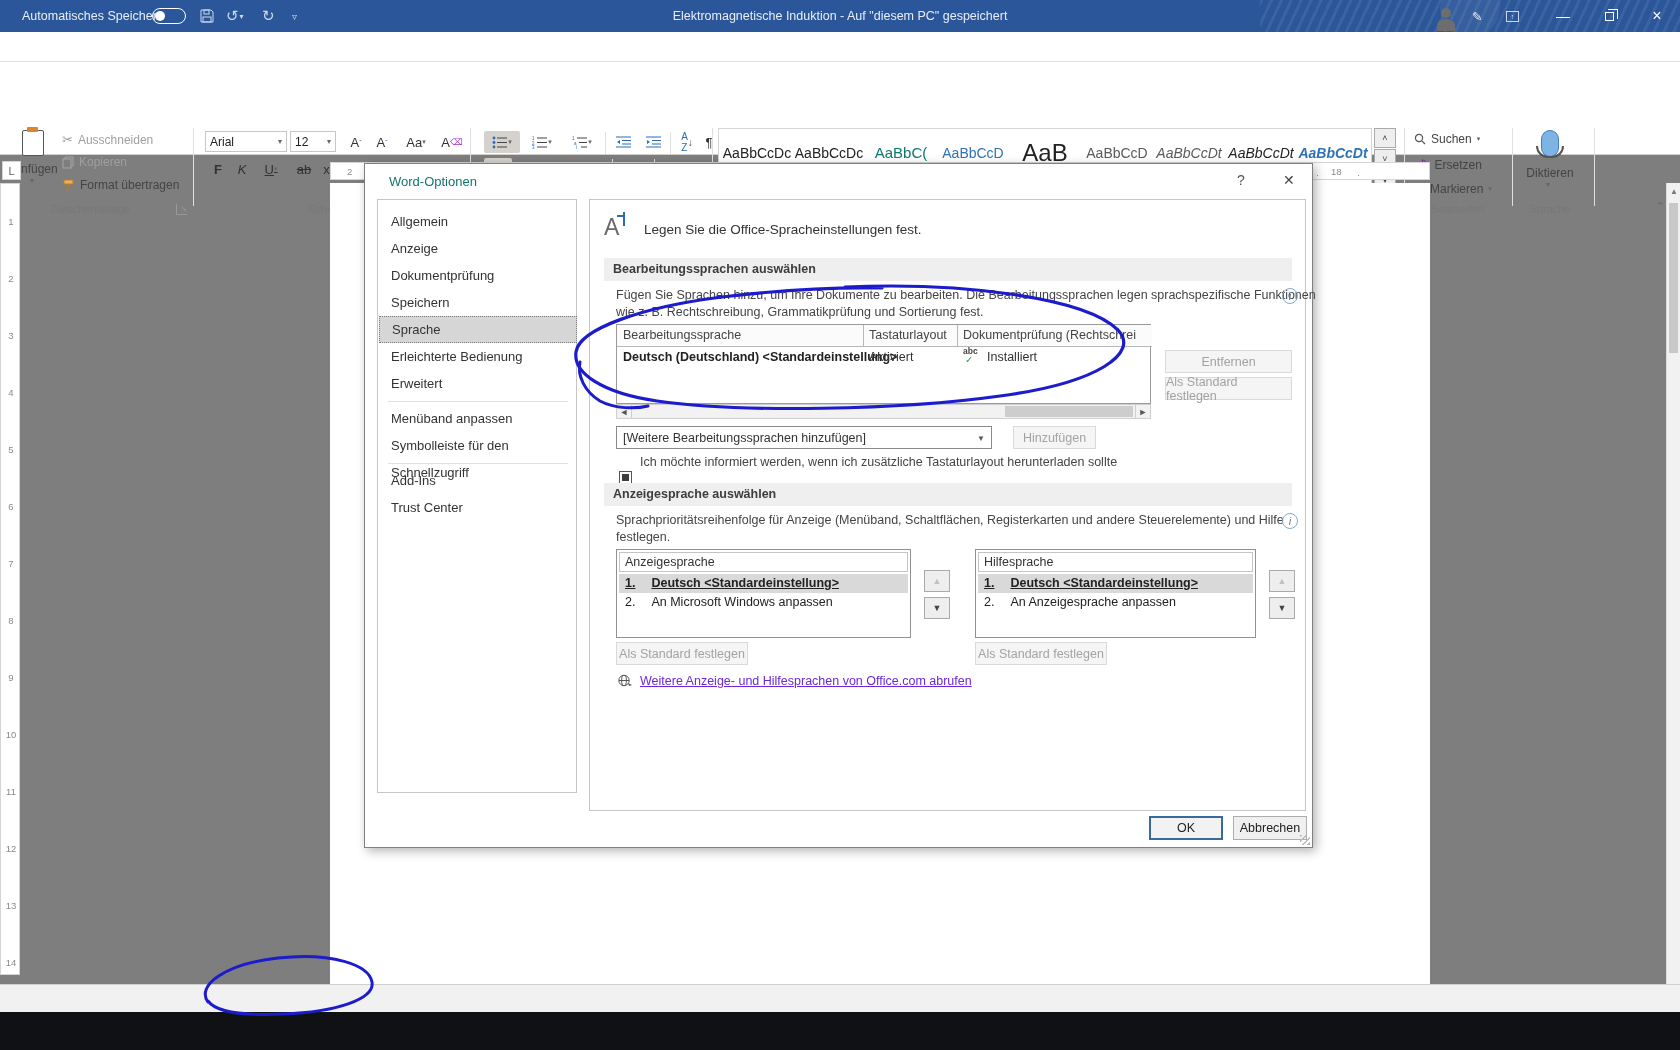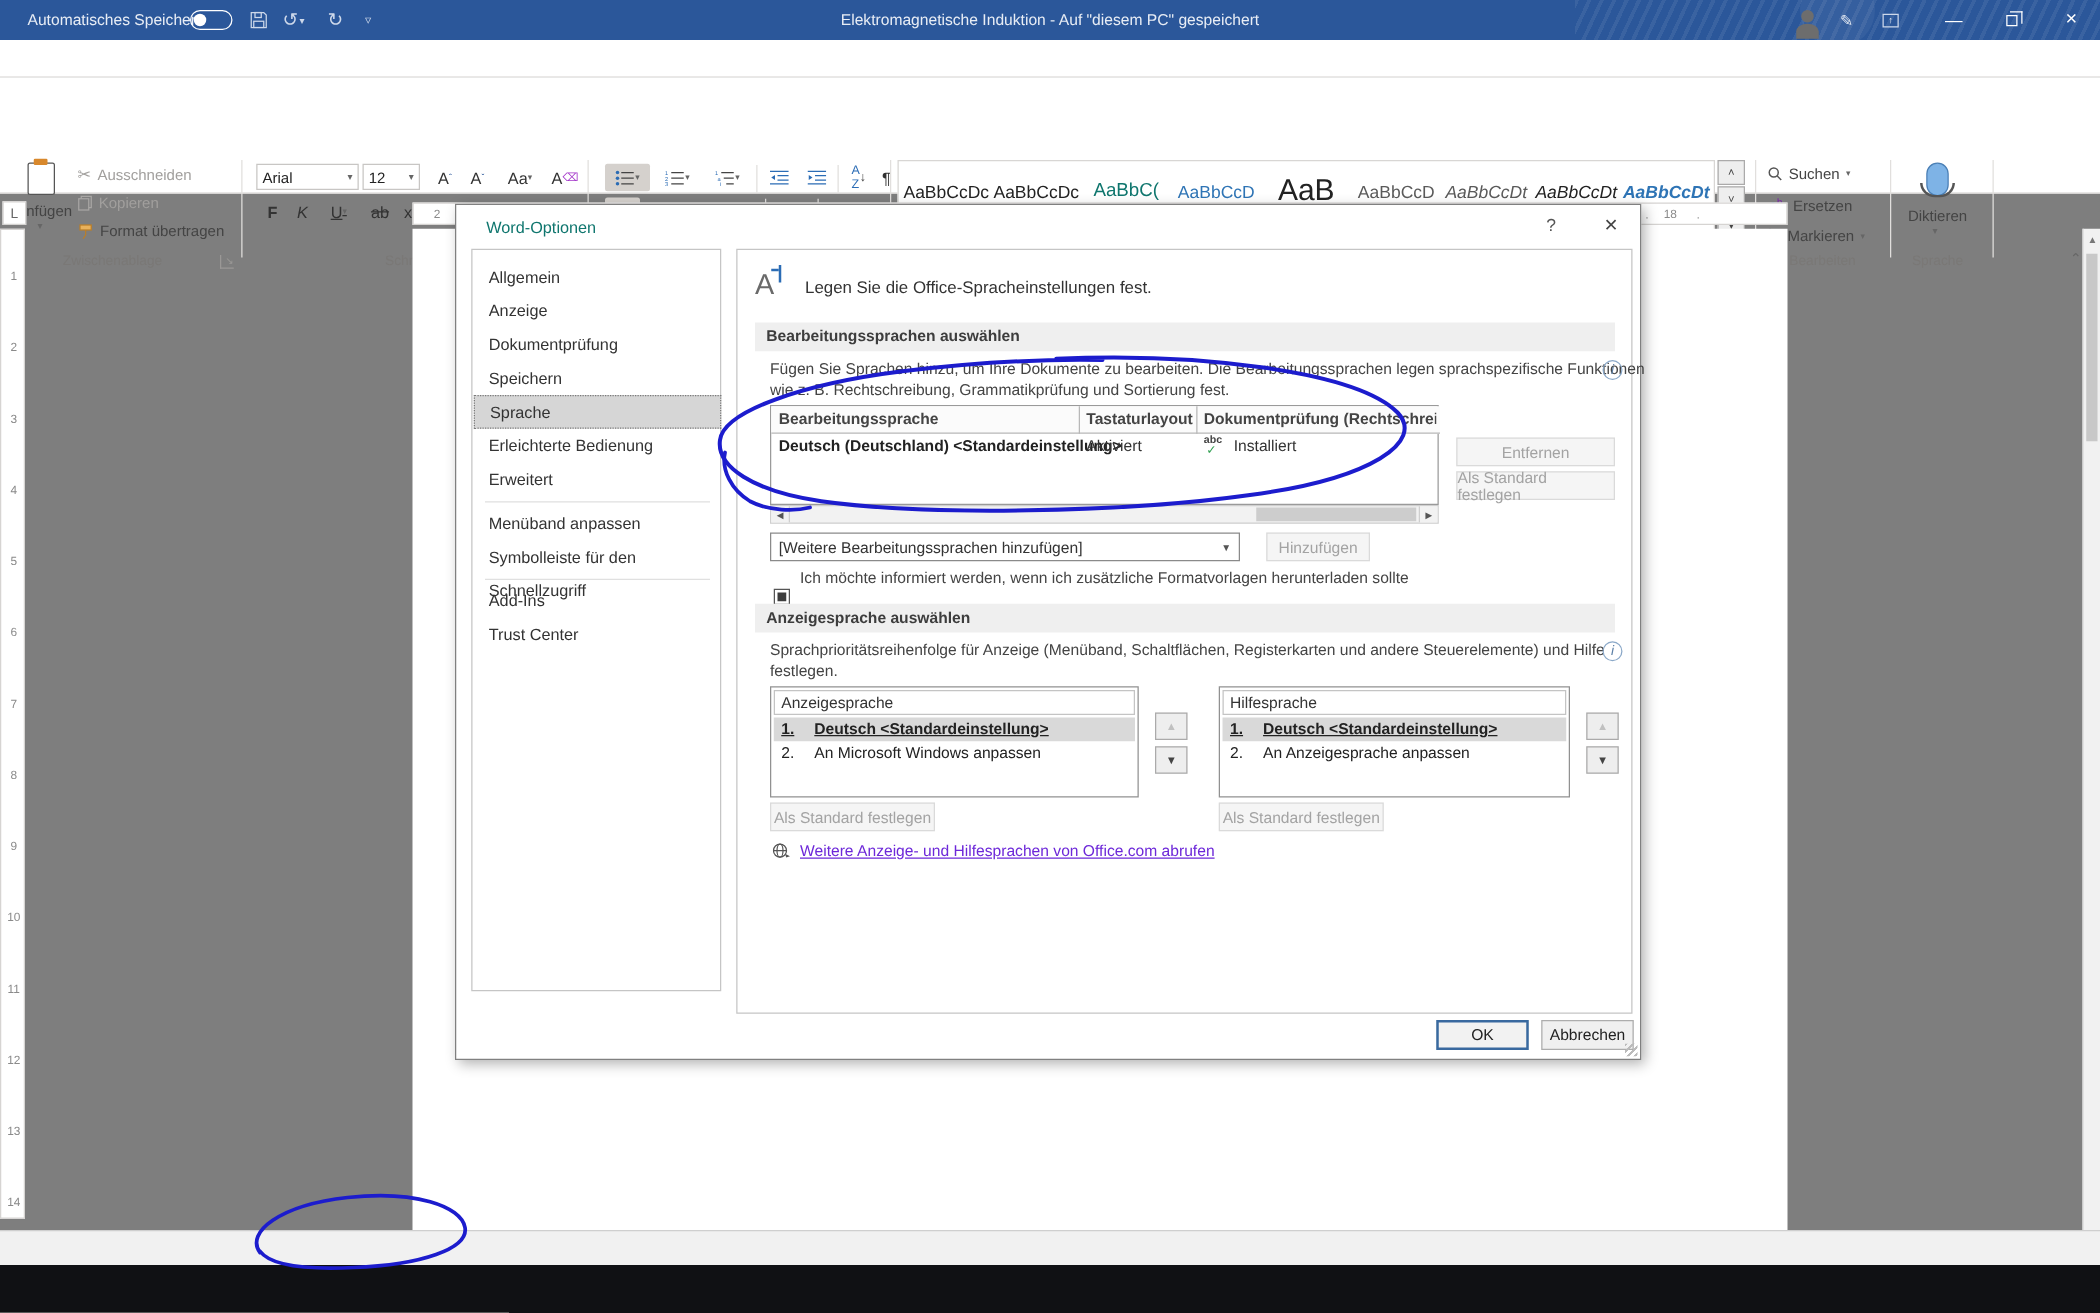--- a/index.html
+++ b/index.html
@@ -446,21 +446,21 @@
         <span class="ab" style="left:13px;top:5px;width:6px;height:2px;background:#2b6cb5;"></span>
       </div>
       <div class="ab txt" style="left:54px;top:22px;font-size:13.5px;color:#333;">Legen Sie die Office-Spracheinstellungen fest.</div>
 
       <div class="secbar ab" style="left:14px;top:58px;width:688px;">Bearbeitungssprachen auswählen</div>
       <div class="body-txt ab txt" style="left:26px;top:88px;">Fügen Sie Sprachen hinzu, um Ihre Dokumente zu bearbeiten. Die Bearbeitungssprachen legen sprachspezifische Funktionen</div>
       <div class="body-txt ab txt" style="left:26px;top:105px;">wie z. B. Rechtschreibung, Grammatikprüfung und Sortierung fest.</div>
       <div class="ibtn ab" style="left:692px;top:88px;">i</div>
 
       <div class="ab" style="left:26px;top:124px;width:535px;height:80px;border:1px solid #9a9a9a;background:#fff;">
-        <div class="ab" style="left:0;top:0;width:535px;height:22px;border-bottom:1px solid #b8b8b8;background:#fbfbfb;font-weight:bold;">
+        <div class="ab" style="left:0;top:0;width:535px;height:22px;border-bottom:1px solid #b8b8b8;background:#fbfbfb;">
           <span class="ab txt" style="left:6px;top:3px;font-size:12.5px;color:#444;">Bearbeitungssprache</span>
           <span class="ab" style="left:246px;top:0;width:1px;height:22px;background:#b8b8b8;"></span>
           <span class="ab txt" style="left:252px;top:3px;font-size:12.5px;color:#444;">Tastaturlayout</span>
           <span class="ab" style="left:340px;top:0;width:1px;height:22px;background:#b8b8b8;"></span>
           <span class="ab txt" style="left:346px;top:3px;font-size:12.5px;color:#444;overflow:hidden;width:186px;">Dokumentprüfung (Rechtschrei</span>
         </div>
         <div class="ab" style="left:0;top:22px;width:535px;height:22px;">
           <span class="ab txt" style="left:6px;top:3px;font-size:12.5px;font-weight:bold;color:#222;">Deutsch (Deutschland) &lt;Standardeinstellung&gt;</span>
           <span class="ab txt" style="left:252px;top:3px;font-size:12.5px;color:#333;">Aktiviert</span>
           <span class="ab" style="left:346px;top:1px;width:18px;height:18px;">
@@ -480,21 +480,21 @@
       <div class="wbtn dis ab" style="left:575px;top:150px;width:127px;height:23px;">Entfernen</div>
       <div class="wbtn dis ab" style="left:575px;top:177px;width:127px;height:23px;">Als Standard festlegen</div>
 
       <div class="ab" style="left:26px;top:226px;width:376px;height:23px;border:1px solid #8a8a8a;background:#fff;">
         <span class="ab txt" style="left:6px;top:4px;font-size:12.5px;color:#333;">[Weitere Bearbeitungssprachen hinzufügen]</span>
         <span class="ab" style="right:6px;top:7px;font-size:8px;color:#555;">▼</span>
       </div>
       <div class="wbtn dis ab" style="left:423px;top:226px;width:83px;height:23px;">Hinzufügen</div>
 
       <div class="chk ab" style="left:29px;top:256px;"></div>
-      <div class="body-txt ab txt" style="left:50px;top:255px;">Ich möchte informiert werden, wenn ich zusätzliche Formatvorlagen herunterladen sollte</div>
+      <div class="body-txt ab txt" style="left:50px;top:255px;">Ich möchte informiert werden, wenn ich zusätzliche Tastaturlayout herunterladen sollte</div>
 
       <div class="secbar ab" style="left:14px;top:283px;width:688px;">Anzeigesprache auswählen</div>
       <div class="body-txt ab txt" style="left:26px;top:313px;">Sprachprioritätsreihenfolge für Anzeige (Menüband, Schaltflächen, Registerkarten und andere Steuerelemente) und Hilfe</div>
       <div class="body-txt ab txt" style="left:26px;top:330px;">festlegen.</div>
       <div class="ibtn ab" style="left:692px;top:313px;">i</div>
 
       <div class="lstbox ab" style="left:26px;top:349px;width:295px;height:89px;">
         <div class="lst-head">Anzeigesprache</div>
         <div class="lst-row sel"><span style="padding-left:6px;">1.</span><span style="padding-left:16px;">Deutsch &lt;Standardeinstellung&gt;</span></div>
         <div class="lst-row"><span style="padding-left:6px;">2.</span><span style="padding-left:16px;">An Microsoft Windows anpassen</span></div>

